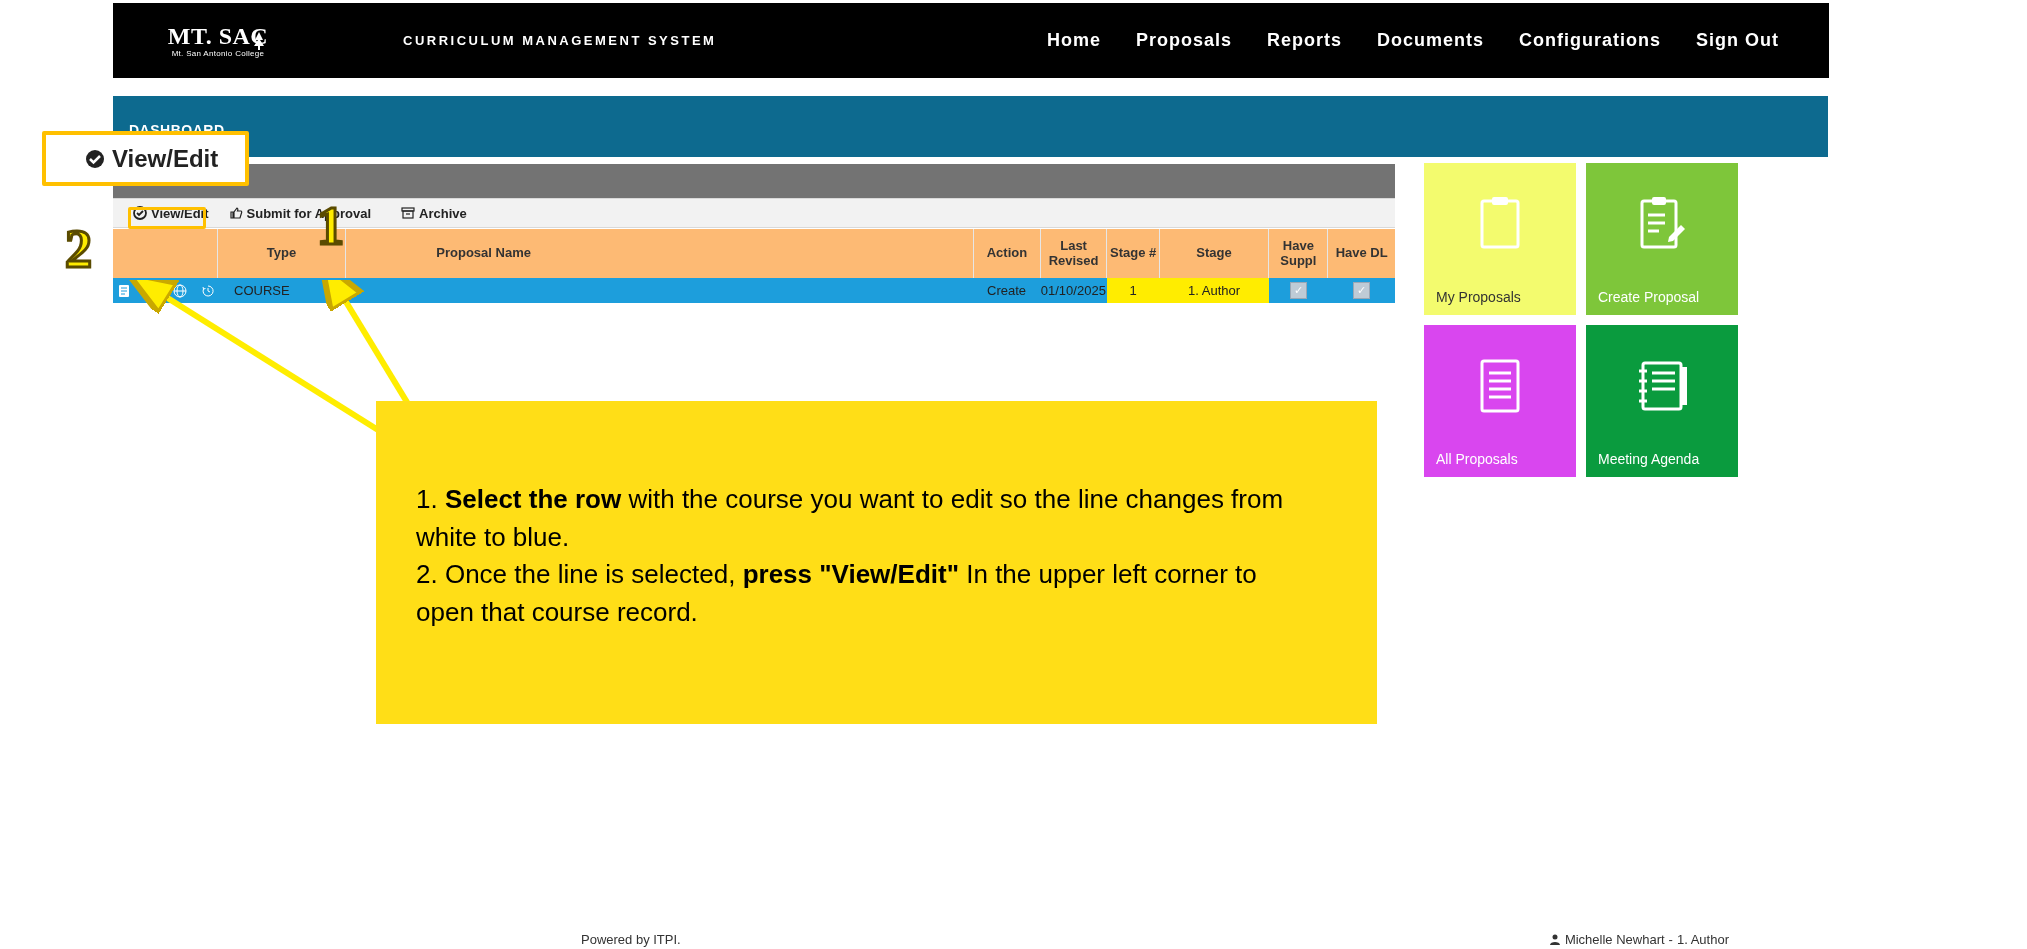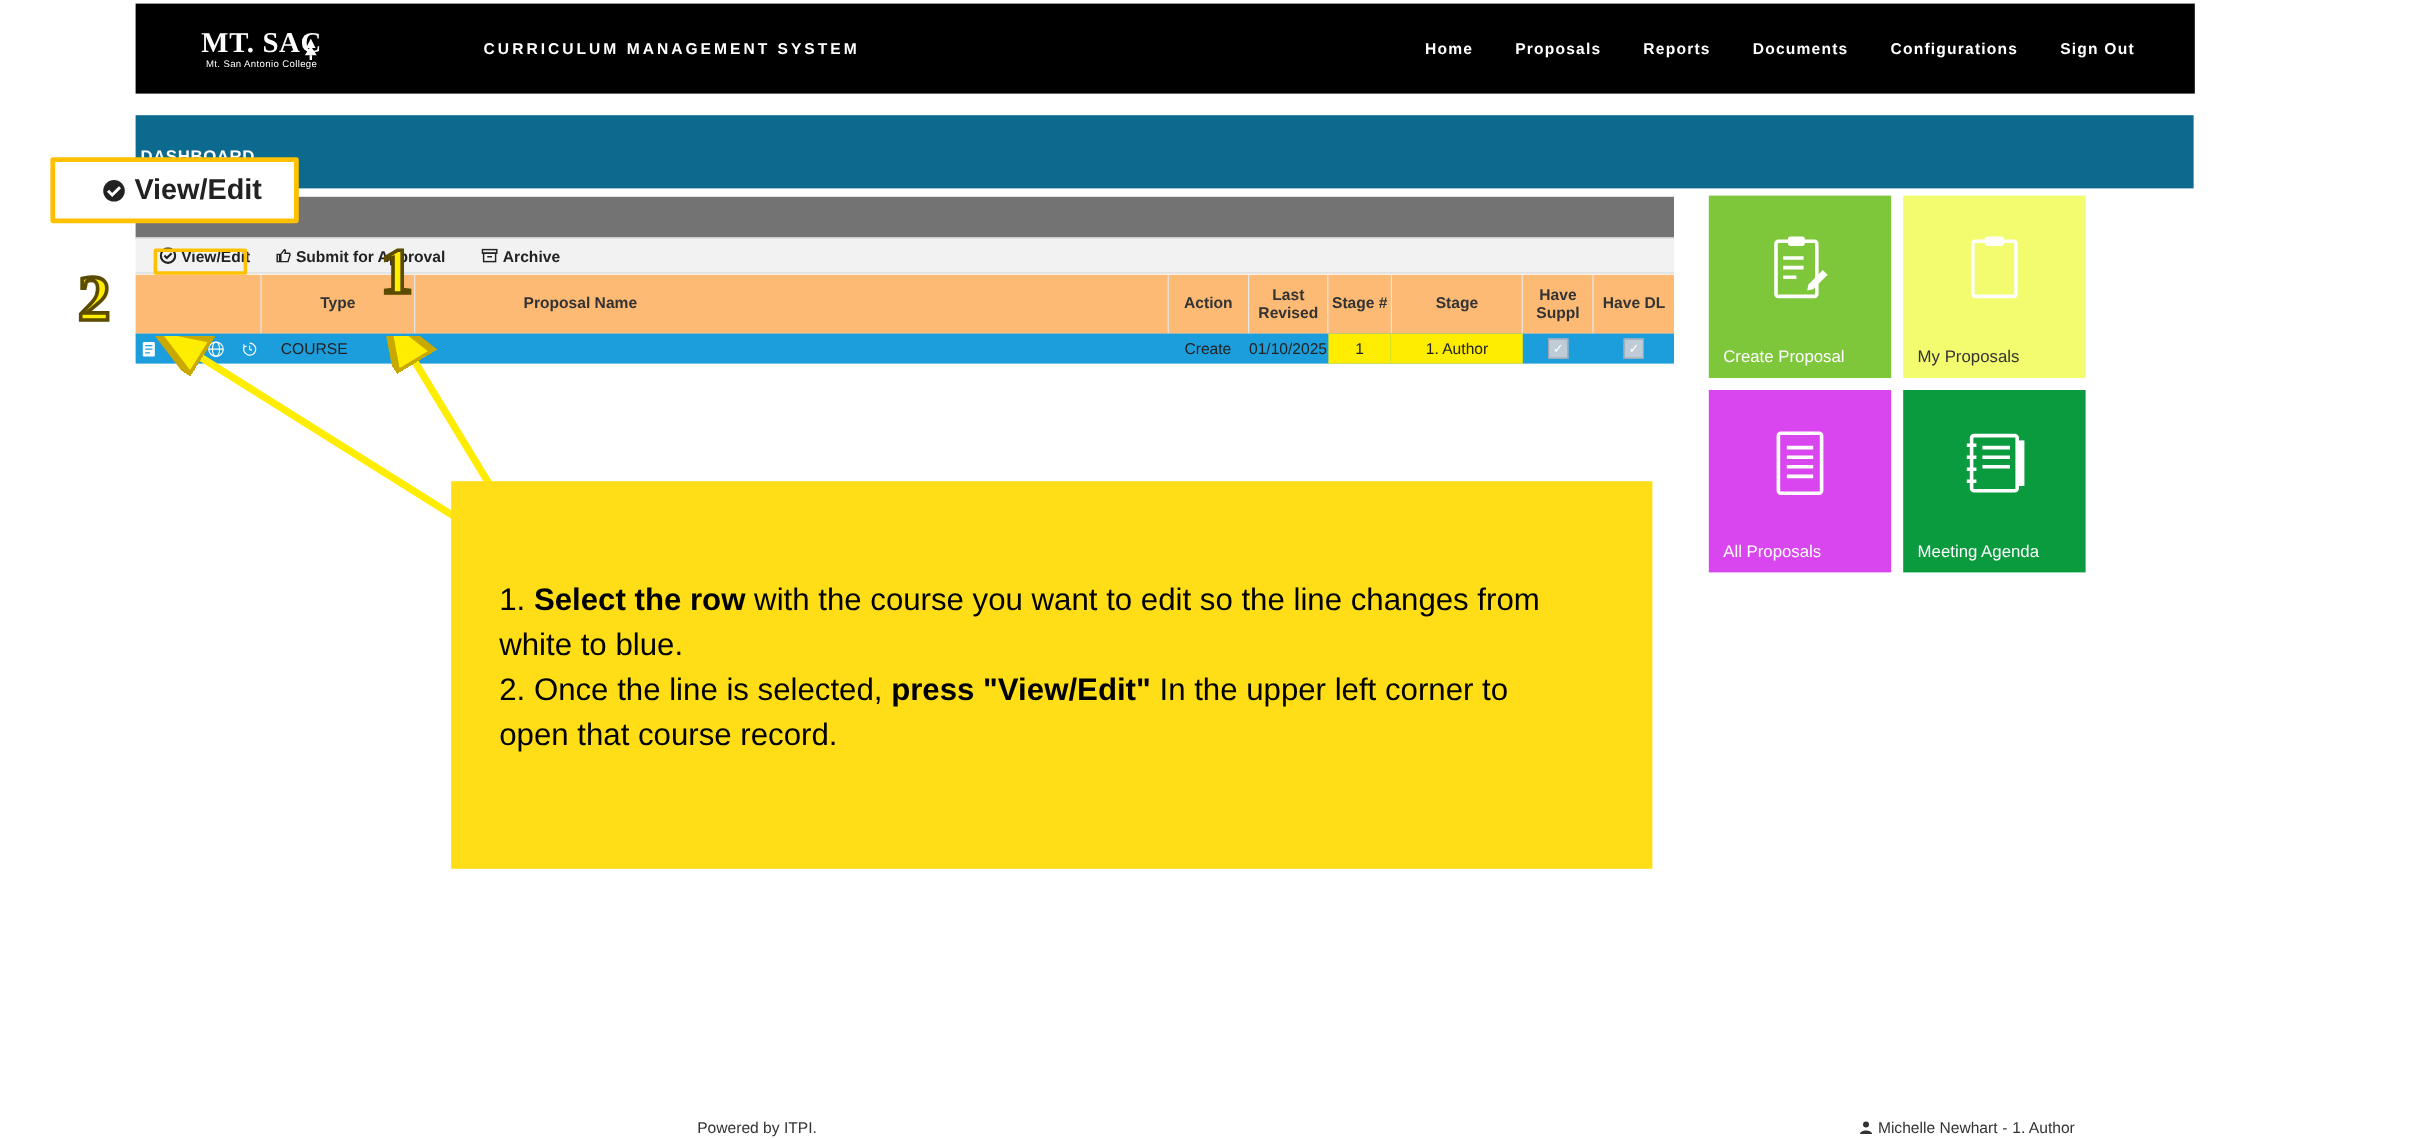--- a/index.html
+++ b/index.html
@@ -65,21 +65,21 @@
   }
   .nav-links {
     margin-left: auto;
     margin-right: 50px;
     display: flex;
     gap: 35px;
   }
   .nav-links a {
     color: #fff;
     font-weight: 700;
-    font-size: 13px;
+    font-size: 18px;
     letter-spacing: 1px;
     text-decoration: none;
   }
 
   
   .dash-bar {
     position: absolute;
     left: 113px;
     top: 96px;
     width: 1715px;
@@ -87,21 +87,21 @@
     background: #0D6A8F;
     color: #fff;
     display: flex;
     align-items: center;
     padding-left: 0px;
     box-sizing: border-box;
   }
   .dash-label {
     font-size: 14px;
     font-weight: 700;
-    padding-left: 4px;
+    padding-left: 16px;
     padding-top: 6px;
     letter-spacing: 0.5px;
     text-align: center;
   }
 
   
   .gray-strip {
     position: absolute;
     left: 113px;
     top: 164px;
@@ -415,37 +415,37 @@
     <div class="td td-stage">1. Author</div>
     <div class="td td-suppl">
         <span class="chk">✓</span>
       </div>
     <div class="td td-dl">
         <span class="chk">✓</span>
       </div>
   </div>
 
   <div class="tiles">
+    <div class="tile tile-my">
+      <svg class="tile-icon" width="46" height="58" viewBox="0 0 46 58">
+        <rect x="5" y="6" width="36" height="46" rx="2" fill="none" stroke="#fff" stroke-width="3"></rect>
+        <rect x="15" y="2" width="16" height="8" rx="2" fill="#fff"></rect>
+      </svg>
+      <span>My Proposals</span>
+    </div>
     <div class="tile tile-create">
       <svg class="tile-icon" width="50" height="58" viewBox="0 0 50 58">
         <rect x="5" y="6" width="34" height="46" rx="2" fill="none" stroke="#fff" stroke-width="3"></rect>
         <rect x="15" y="2" width="14" height="8" rx="2" fill="#fff"></rect>
         <line x1="11" y1="20" x2="28" y2="20" stroke="#fff" stroke-width="3"></line>
         <line x1="11" y1="28" x2="28" y2="28" stroke="#fff" stroke-width="3"></line>
         <line x1="11" y1="36" x2="22" y2="36" stroke="#fff" stroke-width="3"></line>
         <path d="M32 42 L44 30 L48 34 L36 46 L31 47 Z" fill="#fff"></path>
       </svg>
       <span>Create Proposal</span>
-    </div>
-    <div class="tile tile-my">
-      <svg class="tile-icon" width="46" height="58" viewBox="0 0 46 58">
-        <rect x="5" y="6" width="36" height="46" rx="2" fill="none" stroke="#fff" stroke-width="3"></rect>
-        <rect x="15" y="2" width="16" height="8" rx="2" fill="#fff"></rect>
-      </svg>
-      <span>My Proposals</span>
     </div>
     <div class="tile tile-all">
       <svg class="tile-icon" width="44" height="54" viewBox="0 0 44 54">
         <rect x="4" y="2" width="36" height="50" rx="2" fill="none" stroke="#fff" stroke-width="3"></rect>
         <line x1="11" y1="14" x2="33" y2="14" stroke="#fff" stroke-width="3"></line>
         <line x1="11" y1="22" x2="33" y2="22" stroke="#fff" stroke-width="3"></line>
         <line x1="11" y1="30" x2="33" y2="30" stroke="#fff" stroke-width="3"></line>
         <line x1="11" y1="38" x2="33" y2="38" stroke="#fff" stroke-width="3"></line>
       </svg>
       <span>All Proposals</span>

